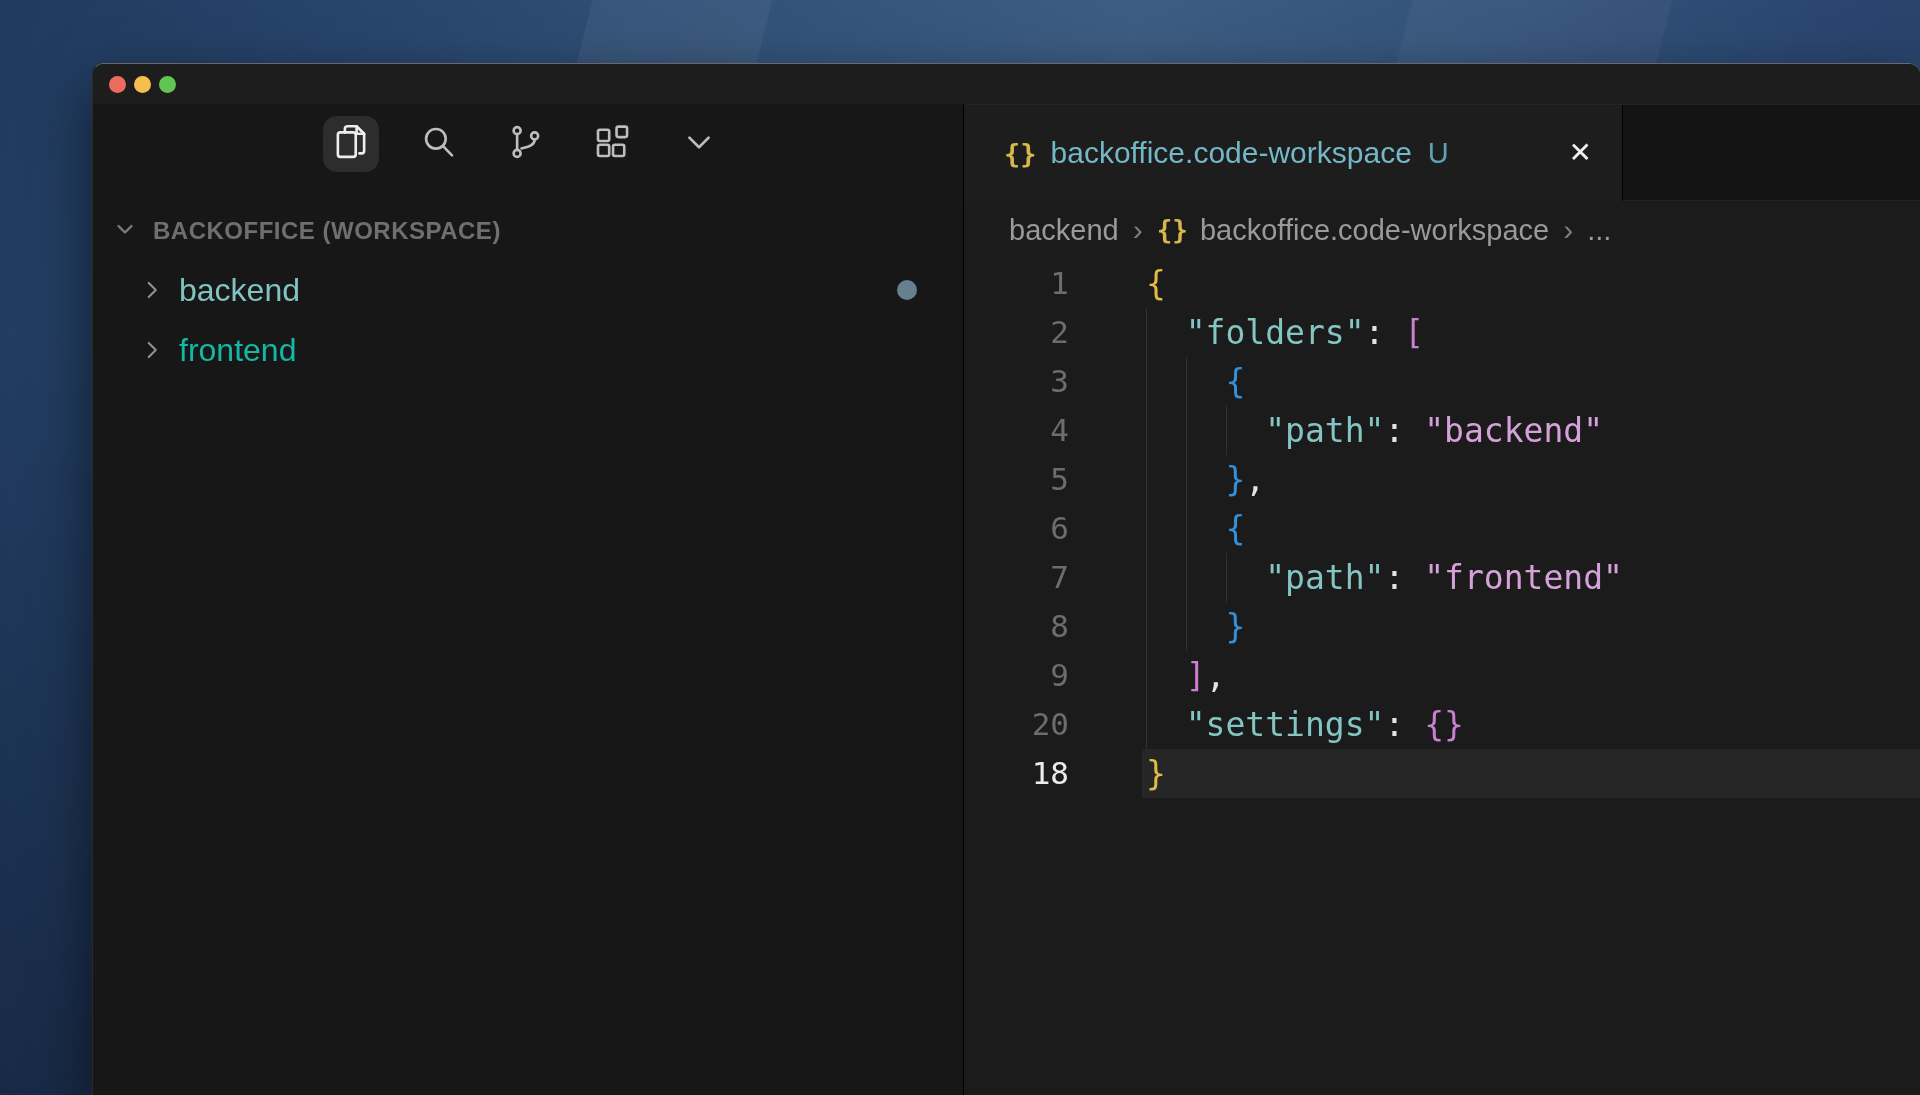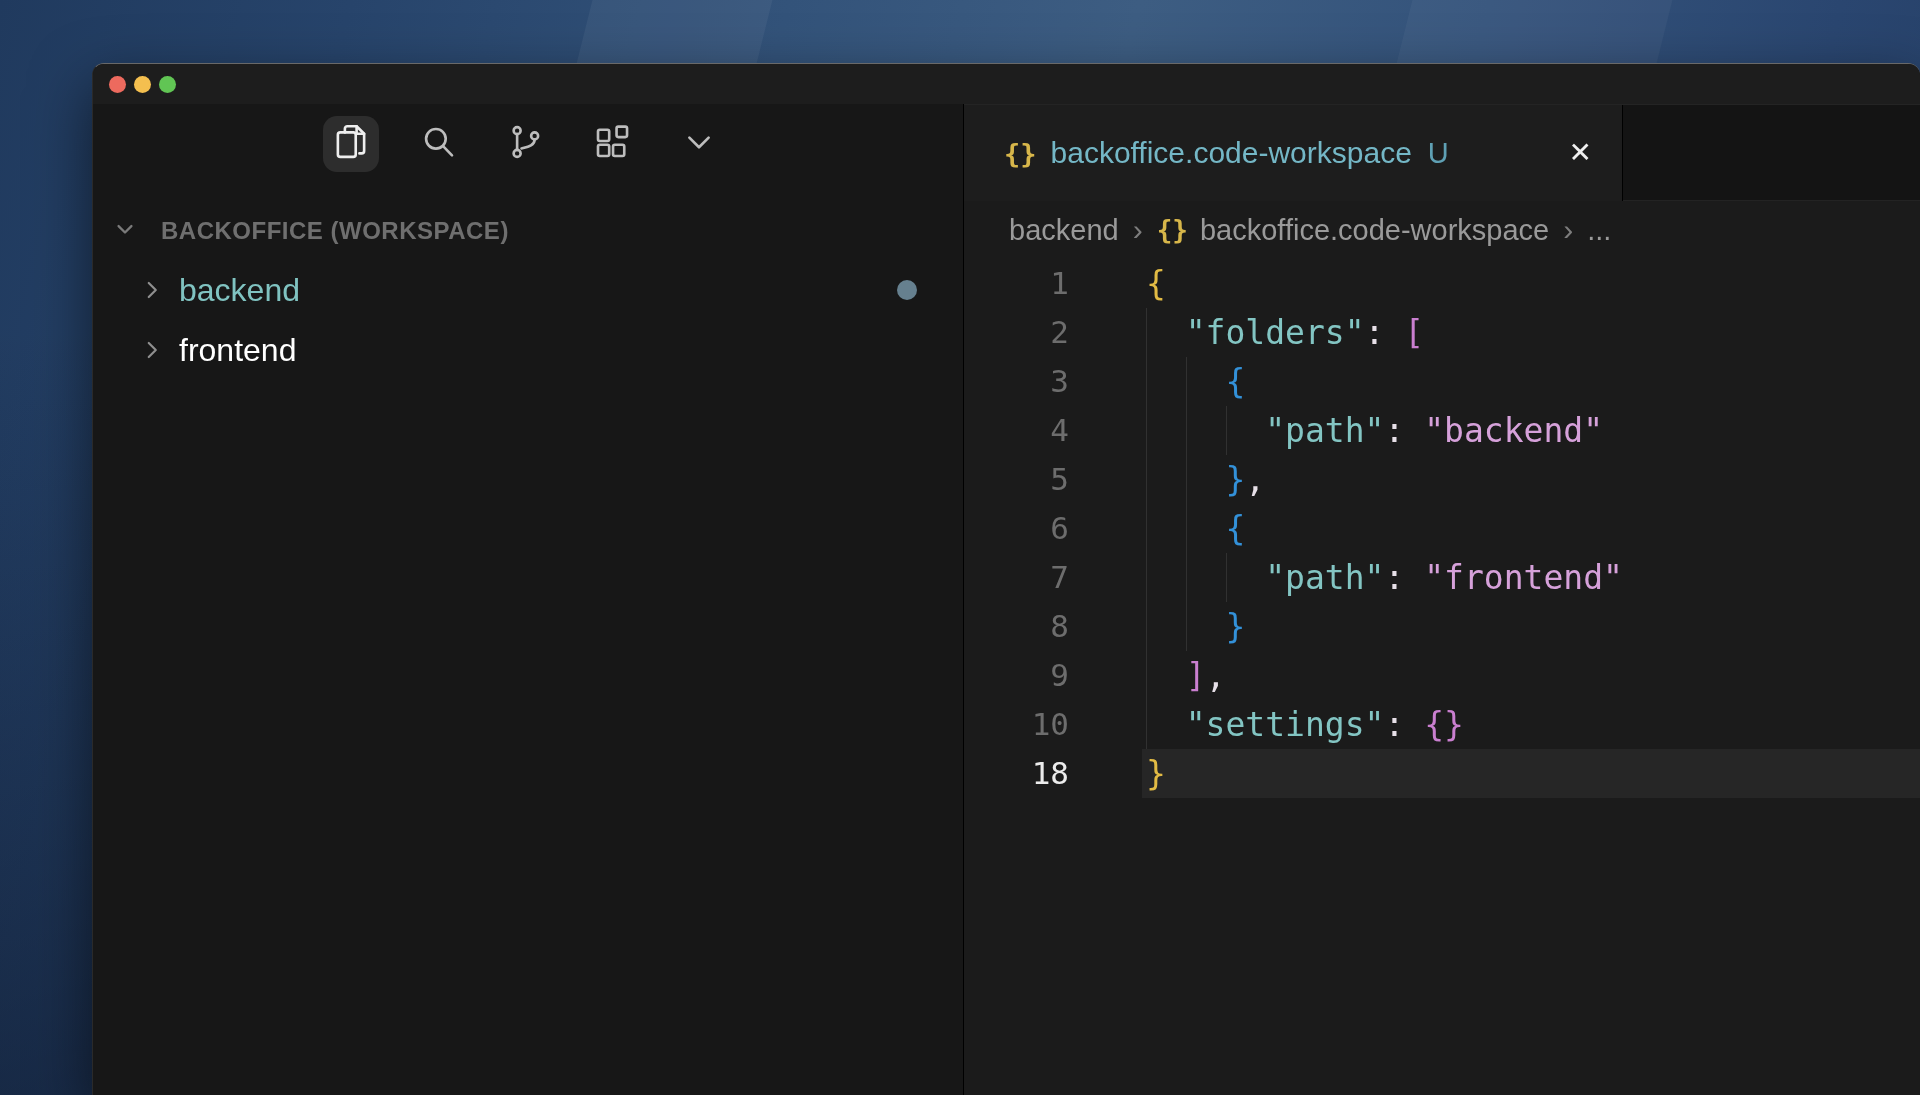--- a/index.html
+++ b/index.html
@@ -41,29 +41,29 @@
   .iconrow { position:absolute; left:230px; top:12px; display:flex; gap:31px; }
   .iconbtn { width:56px; height:56px; border-radius:14px; display:flex; align-items:center;
     justify-content:center; }
   .iconbtn.active { background:#2d2d2d; }
   .iconbtn svg { stroke:#bdbdbd; fill:none; stroke-width:1.5; stroke-linecap:round; stroke-linejoin:round; }
   .iconbtn.active svg { stroke:#eeeeee; }
 
   .section-header { position:absolute; left:0; top:105px; height:44px; width:100%;
     display:flex; align-items:center; padding-left:18px; }
   .section-header .chev svg { stroke:#7a7a7a; fill:none; stroke-width:2; stroke-linecap:round; stroke-linejoin:round; }
-  .section-title { margin-left:22px; font-size:24px; font-weight:bold; letter-spacing:0.5px; color:#6f6f6f; }
+  .section-title { margin-left:14px; font-size:24px; font-weight:bold; letter-spacing:0.5px; color:#6f6f6f; }
 
   .tree { position:absolute; left:0; top:156px; width:100%; }
   .tree-row { height:60px; display:flex; align-items:center; padding-left:44px; position:relative; }
   .tree-chev { width:30px; display:flex; align-items:center; justify-content:center; }
   .tree-chev svg { stroke:#8f8f8f; fill:none; stroke-width:2; stroke-linecap:round; stroke-linejoin:round; }
   .tree-label { margin-left:12px; font-size:32px; }
   .lbl-backend { color:#80c3c1; }
-  .lbl-frontend { color:#ffffff; }
+  .lbl-frontend { color:#14b8a6; }
   .mod-dot { position:absolute; right:46px; top:50%; margin-top:-10px; width:20px; height:20px;
     border-radius:50%; background:#66808f; }
 
   
   .editor-col { flex:1; display:flex; flex-direction:column; background:#1b1b1b; min-width:0; }
   .tabbar { height:97px; flex:0 0 auto; display:flex; background:#141414; border-top:1px solid #242424; }
   .tab { width:659px; flex:0 0 auto; background:#1d1d1d; border-right:1px solid #000;
     display:flex; align-items:center; padding:0 30px 0 40px; }
   .tab-json-icon { font-family:"DejaVu Sans Mono", monospace; font-weight:bold; font-size:27px;
     color:#d7b64a; }
@@ -224,20 +224,20 @@
         <div id="code-lines">
             <div class="line"><span class="ln">1</span><span class="code"><span class="tok-y">{</span></span></div>
             <div class="line"><span class="ln">2</span><span class="code"><span class="tok-w">  </span><span class="tok-k">"folders"</span><span class="tok-w">: </span><span class="tok-p">[</span></span></div>
             <div class="line"><span class="ln">3</span><span class="code"><span class="tok-w">    </span><span class="tok-b">{</span></span></div>
             <div class="line"><span class="ln">4</span><span class="code"><span class="tok-w">      </span><span class="tok-k">"path"</span><span class="tok-w">: </span><span class="tok-s">"backend"</span></span></div>
             <div class="line"><span class="ln">5</span><span class="code"><span class="tok-w">    </span><span class="tok-b">}</span><span class="tok-w">,</span></span></div>
             <div class="line"><span class="ln">6</span><span class="code"><span class="tok-w">    </span><span class="tok-b">{</span></span></div>
             <div class="line"><span class="ln">7</span><span class="code"><span class="tok-w">      </span><span class="tok-k">"path"</span><span class="tok-w">: </span><span class="tok-s">"frontend"</span></span></div>
             <div class="line"><span class="ln">8</span><span class="code"><span class="tok-w">    </span><span class="tok-b">}</span></span></div>
             <div class="line"><span class="ln">9</span><span class="code"><span class="tok-w">  </span><span class="tok-p">]</span><span class="tok-w">,</span></span></div>
-            <div class="line"><span class="ln">10</span><span class="code"><span class="tok-w">  </span><span class="tok-k">"settings"</span><span class="tok-w">: </span><span class="tok-p">{}</span></span></div>
+            <div class="line"><span class="ln">20</span><span class="code"><span class="tok-w">  </span><span class="tok-k">"settings"</span><span class="tok-w">: </span><span class="tok-p">{}</span></span></div>
             <div class="line current"><span class="ln">18</span><span class="code"><span class="tok-y">}</span></span></div>
           </div>
       </div>
 
     </div>
   </div>
 </div>
 
 </body></html>

